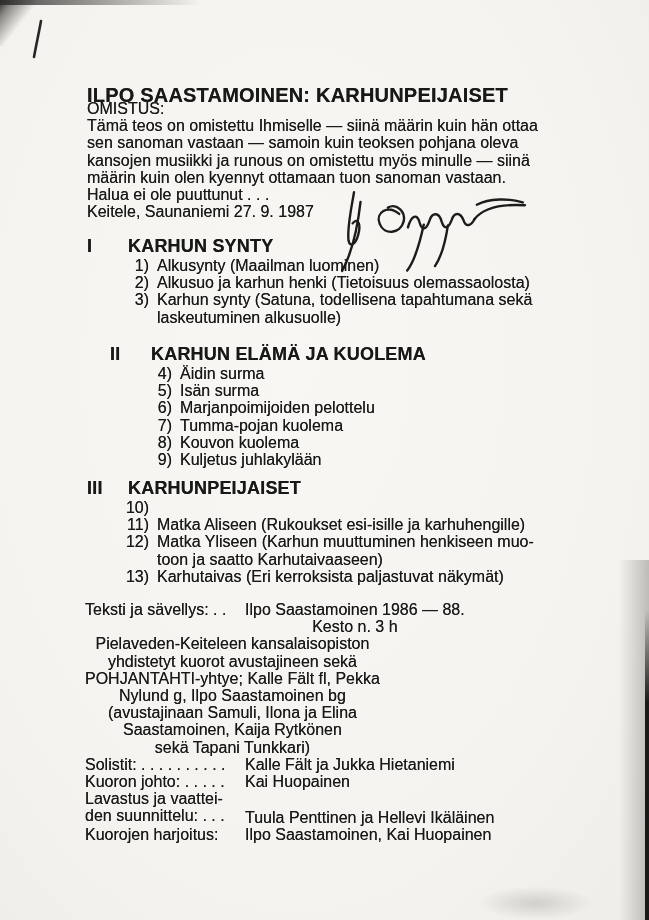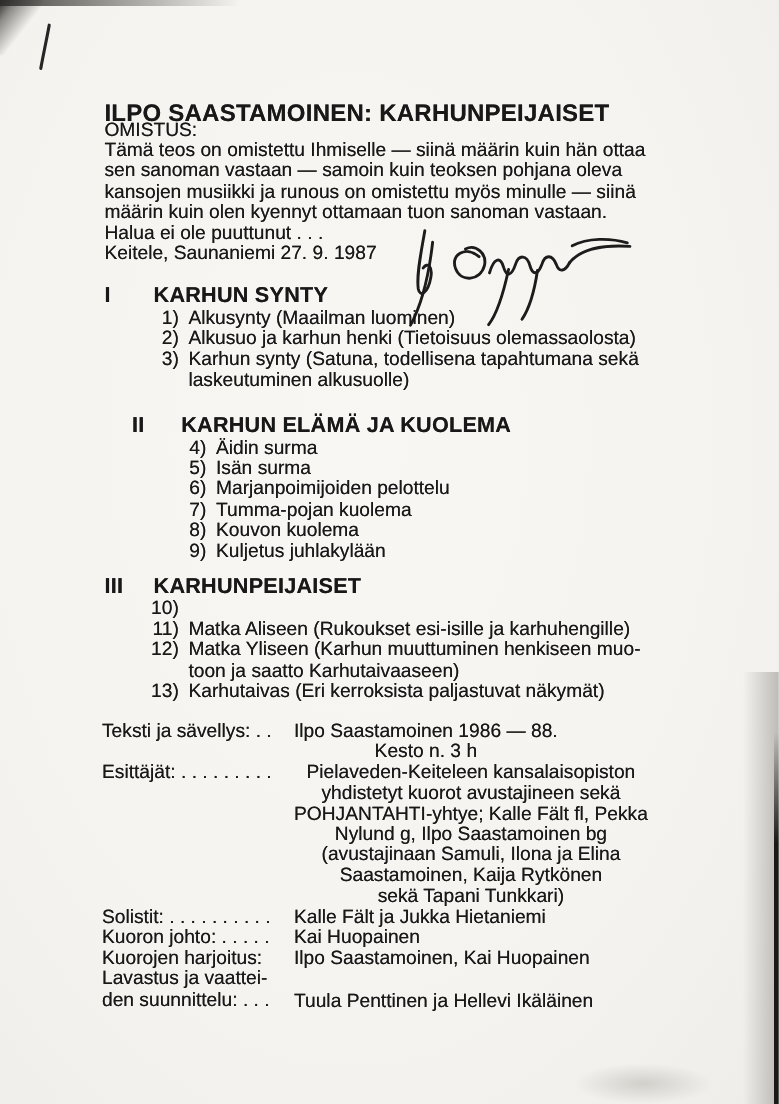--- a/index.html
+++ b/index.html
@@ -168,41 +168,40 @@
     </div>
   </div>
 
   <div class="credits ink">
     <div class="credit-row">
       <span class="clabel">Teksti ja sävellys: . .</span>
       <span class="cvalue">Ilpo Saastamoinen 1986 — 88.
 Kesto n. 3 h</span>
     </div>
     <div class="credit-row">
-      <span class="clabel">Esittäjät: . . . . . . . . .</span>
       <span class="cvalue">Pielaveden-Keiteleen kansalaisopiston
 yhdistetyt kuorot avustajineen sekä
 POHJANTAHTI-yhtye; Kalle Fält fl, Pekka
 Nylund g, Ilpo Saastamoinen bg
 (avustajinaan Samuli, Ilona ja Elina
 Saastamoinen, Kaija Rytkönen
 sekä Tapani Tunkkari)</span>
     </div>
     <div class="credit-row">
       <span class="clabel">Solistit: . . . . . . . . . .</span>
       <span class="cvalue">Kalle Fält ja Jukka Hietaniemi</span>
     </div>
     <div class="credit-row">
       <span class="clabel">Kuoron johto: . . . . .</span>
       <span class="cvalue">Kai Huopainen</span>
     </div>
-    <div class="credit-row">
-      <span class="clabel">Kuorojen harjoitus:</span>
-      <span class="cvalue">Ilpo Saastamoinen, Kai Huopainen</span>
-    </div>
     <div class="credit-row row-last">
       <span class="clabel">Lavastus ja vaattei-
 den suunnittelu: . . .</span>
       <span class="cvalue">Tuula Penttinen ja Hellevi Ikäläinen</span>
     </div>
+    <div class="credit-row">
+      <span class="clabel">Kuorojen harjoitus:</span>
+      <span class="cvalue">Ilpo Saastamoinen, Kai Huopainen</span>
+    </div>
   </div>
 
 </div>
 
 </body></html>

